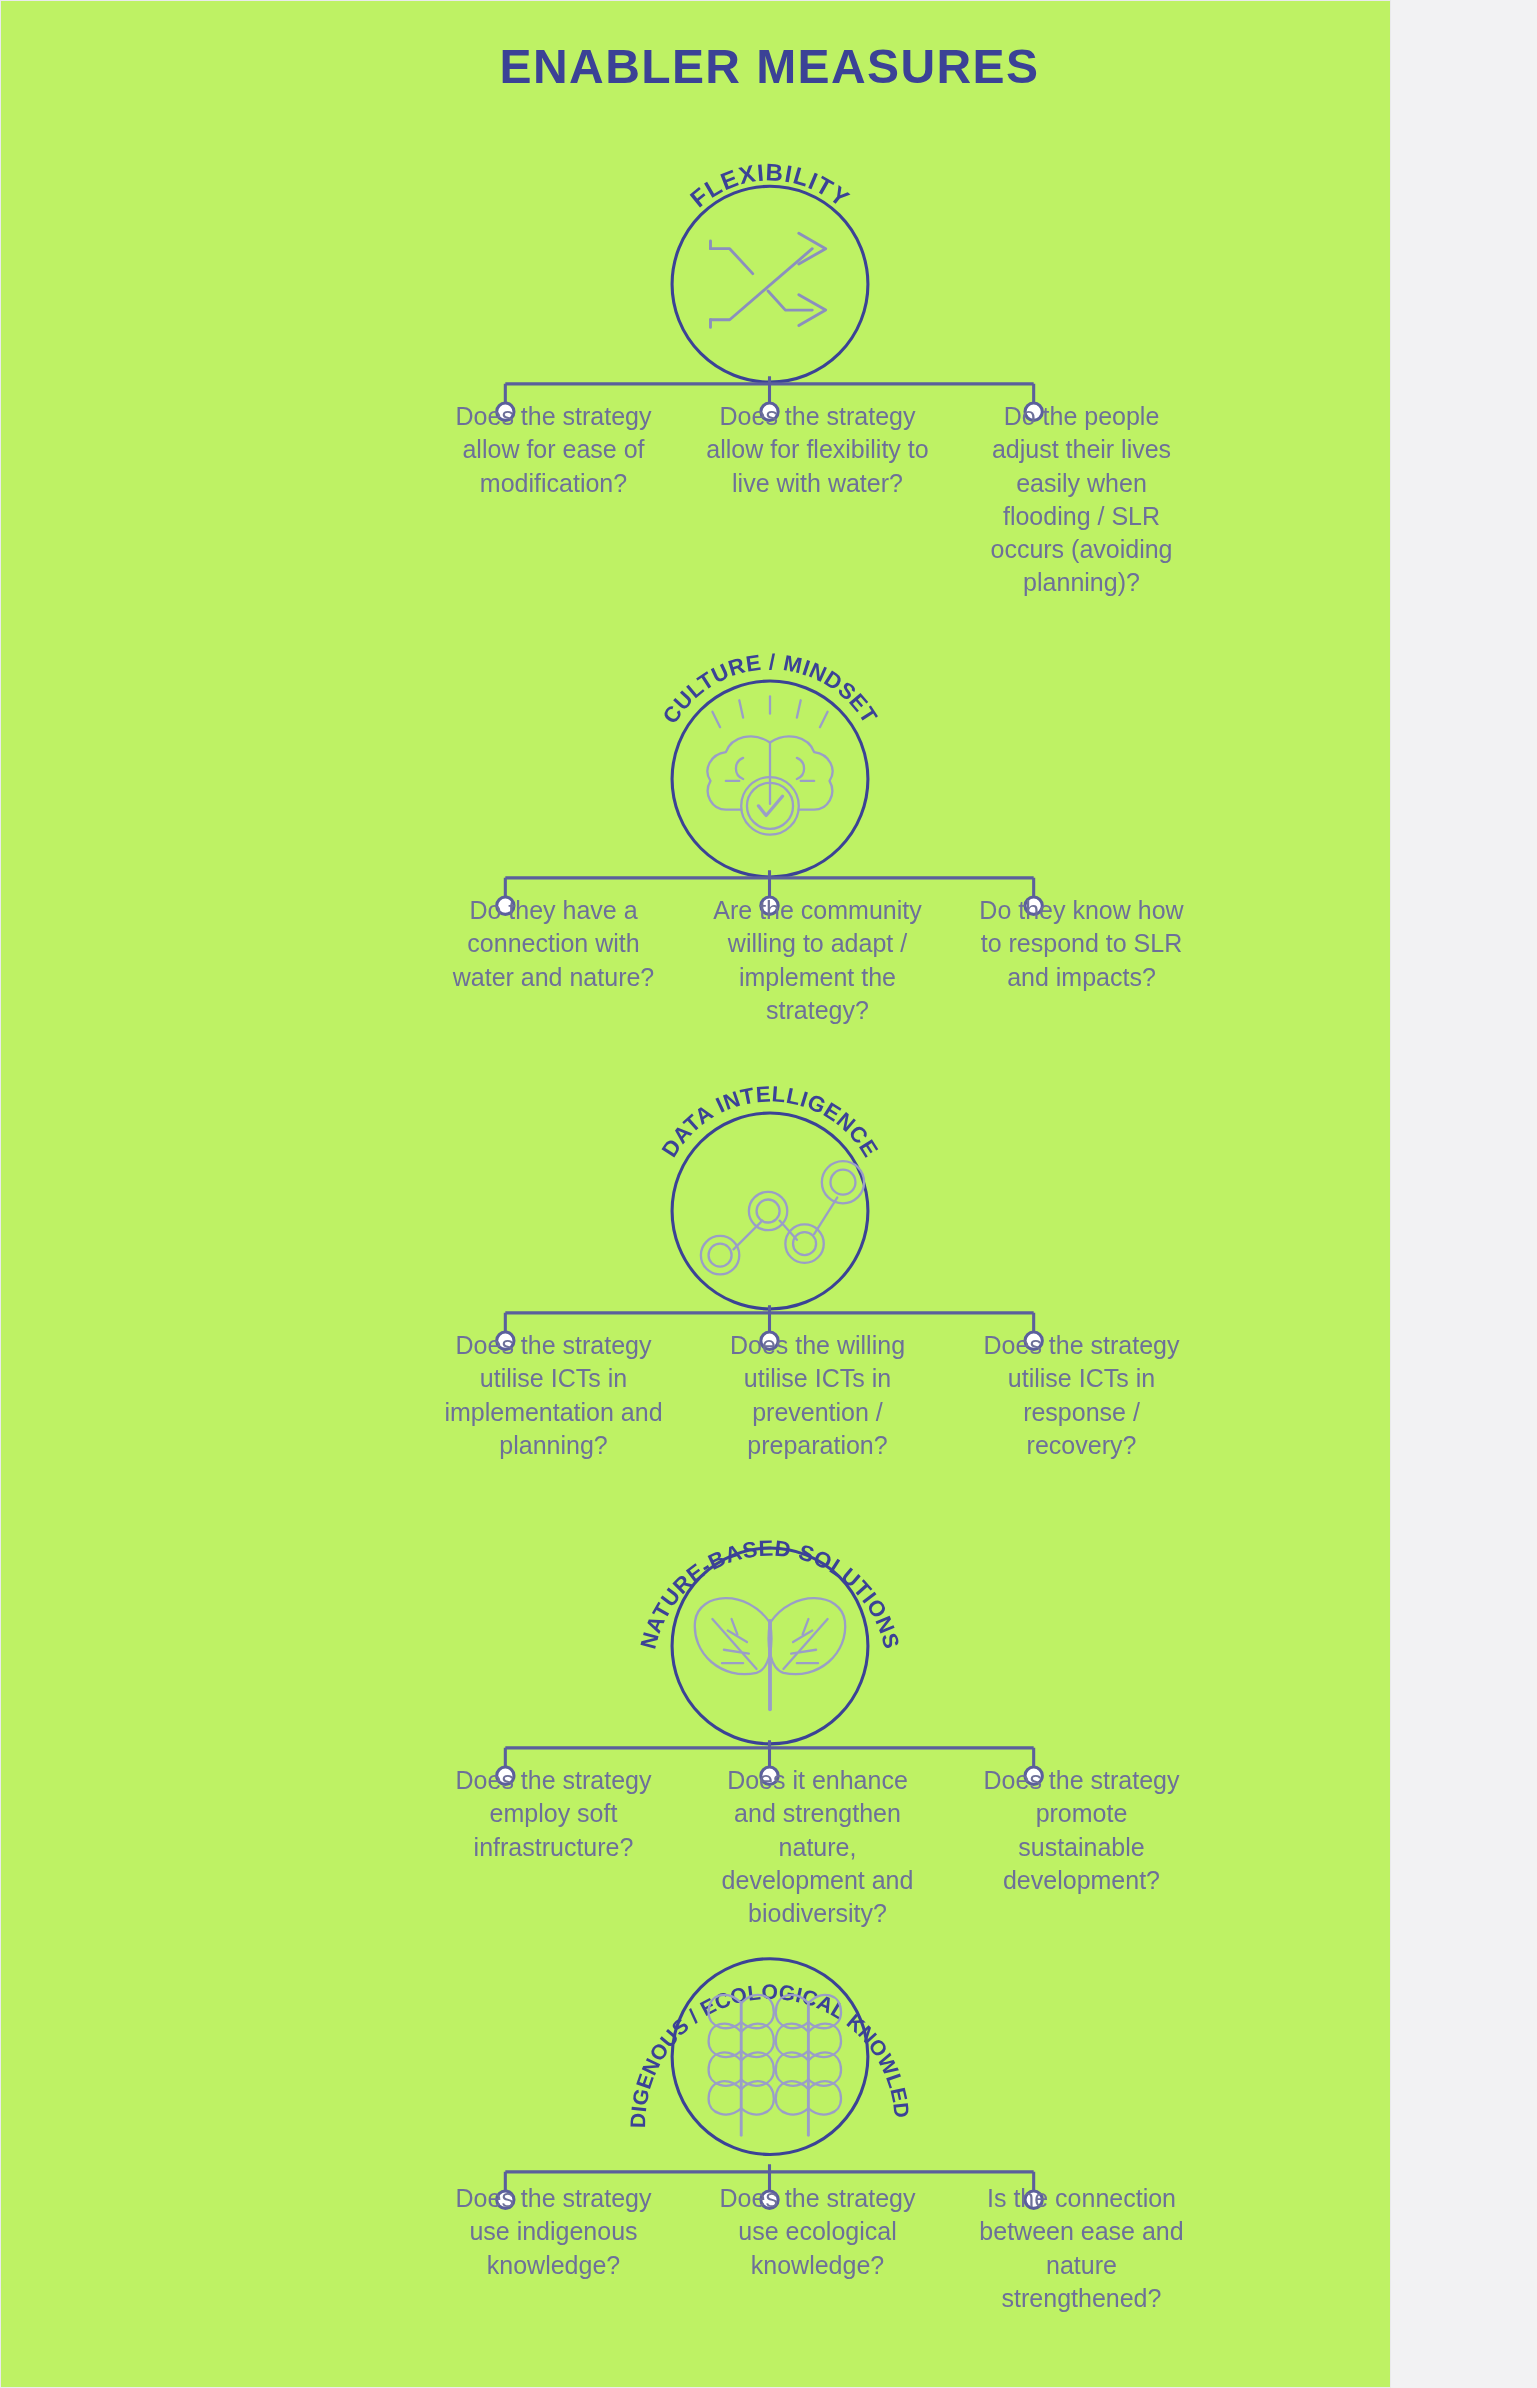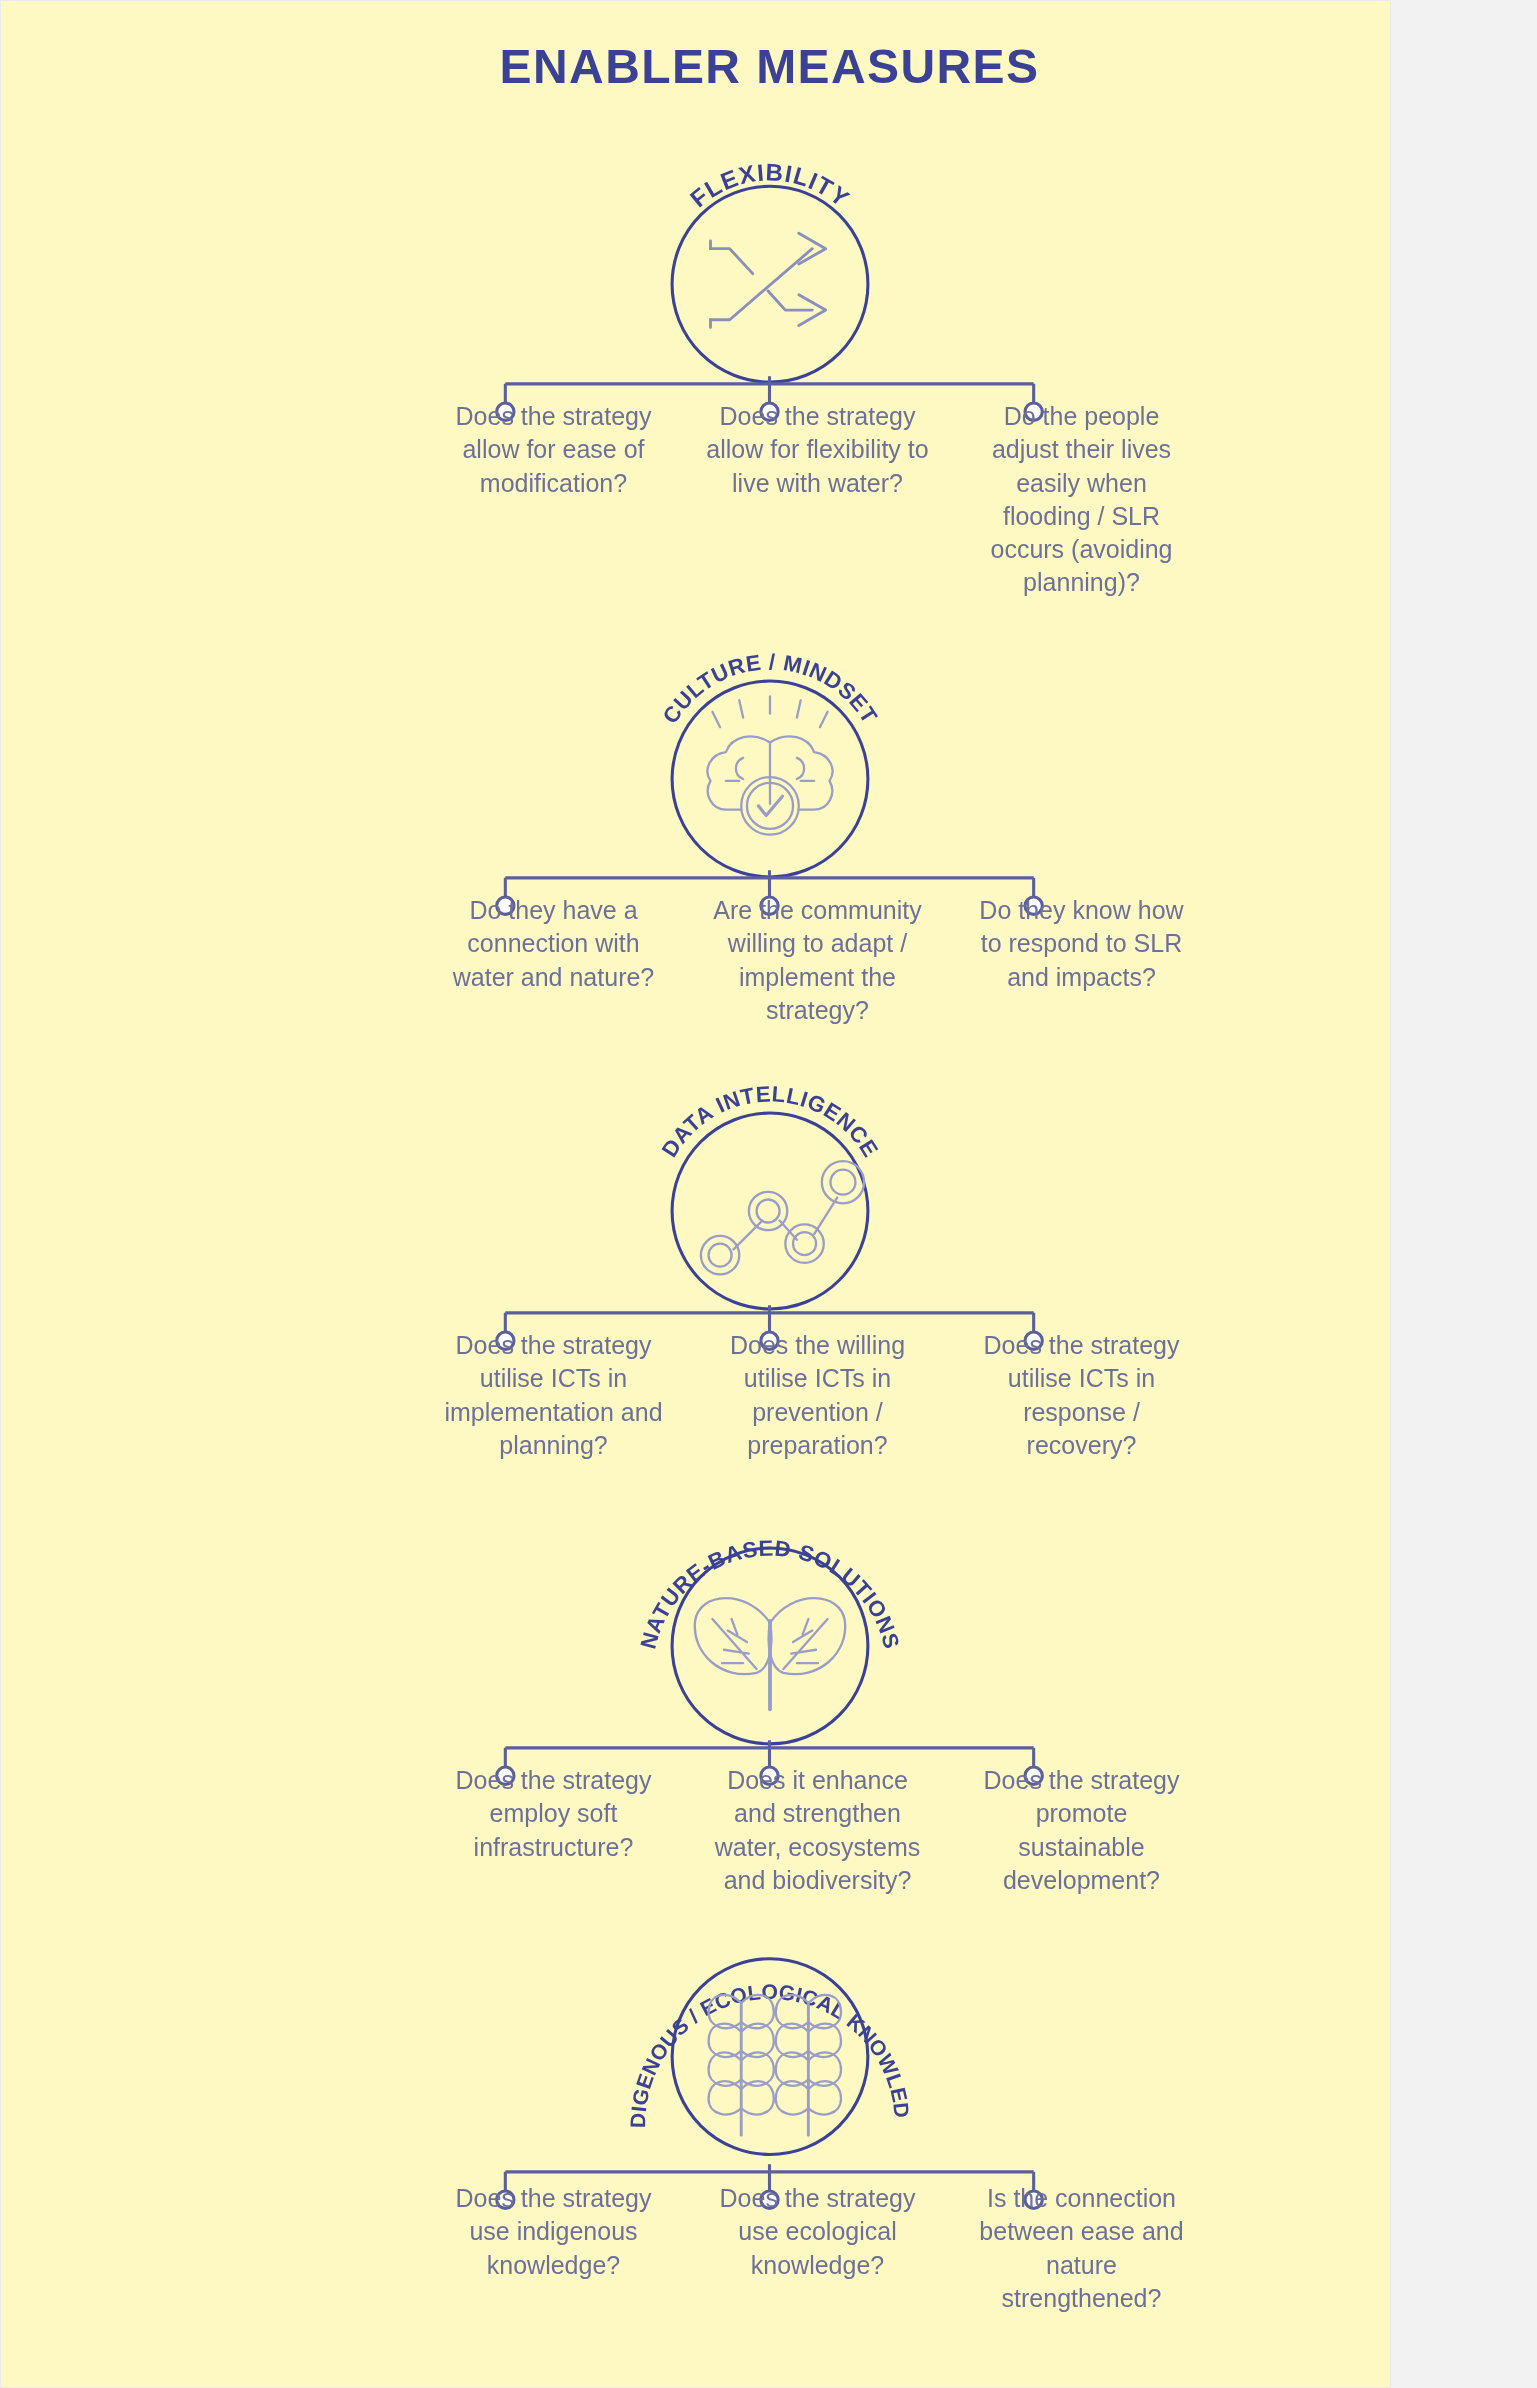--- a/index.html
+++ b/index.html
@@ -7,21 +7,21 @@
     padding: 0;
     background: #f2f2f3;
   }
   body {
     font-family: "Liberation Sans", sans-serif;
   }
   #page {
     position: relative;
     width: 1391px;
     height: 2388px;
-    background: #fef9c3;
+    background: #bef264;
     border: 1px solid #eaeaec;
     box-sizing: border-box;
     overflow: hidden;
   }
   #title {
     position: absolute;
     top: 38px;
     left: 0;
     width: 1537px;
     text-align: center;
@@ -240,21 +240,21 @@
     <div class="connector" style="top:240px;">
       <svg width="1537" height="58" viewBox="0 0 1600 60">
         <path class="conn-line" d="M 800,0 L 800,8 M 525,8 L 1075,8 M 525,8 L 525,28 M 800,8 L 800,28 M 1075,8 L 1075,28"></path>
         <circle class="conn-ring" cx="525" cy="37" r="9"></circle>
         <circle class="conn-ring" cx="800" cy="37" r="9"></circle>
         <circle class="conn-ring" cx="1075" cy="37" r="9"></circle>
       </svg>
     </div>
     <div class="qrow" style="top:264px;">
       <div class="qcell c1">Does the strategy employ soft infrastructure?</div>
-      <div class="qcell c2">Does it enhance and strengthen water, ecosystems and biodiversity?</div>
+      <div class="qcell c2">Does it enhance and strengthen nature, development and biodiversity?</div>
       <div class="qcell c3">Does the strategy promote sustainable development?</div>
     </div>
   </div>
 
   <div class="section" style="top:1921px;">
     <div class="badge-wrap">
       <div class="badge">
         <svg width="403" height="250" viewBox="0 0 420 260">
           <defs>
             <path id="arc5" d="M 80,210 A 130,130 0 1 1 340,210"></path>

